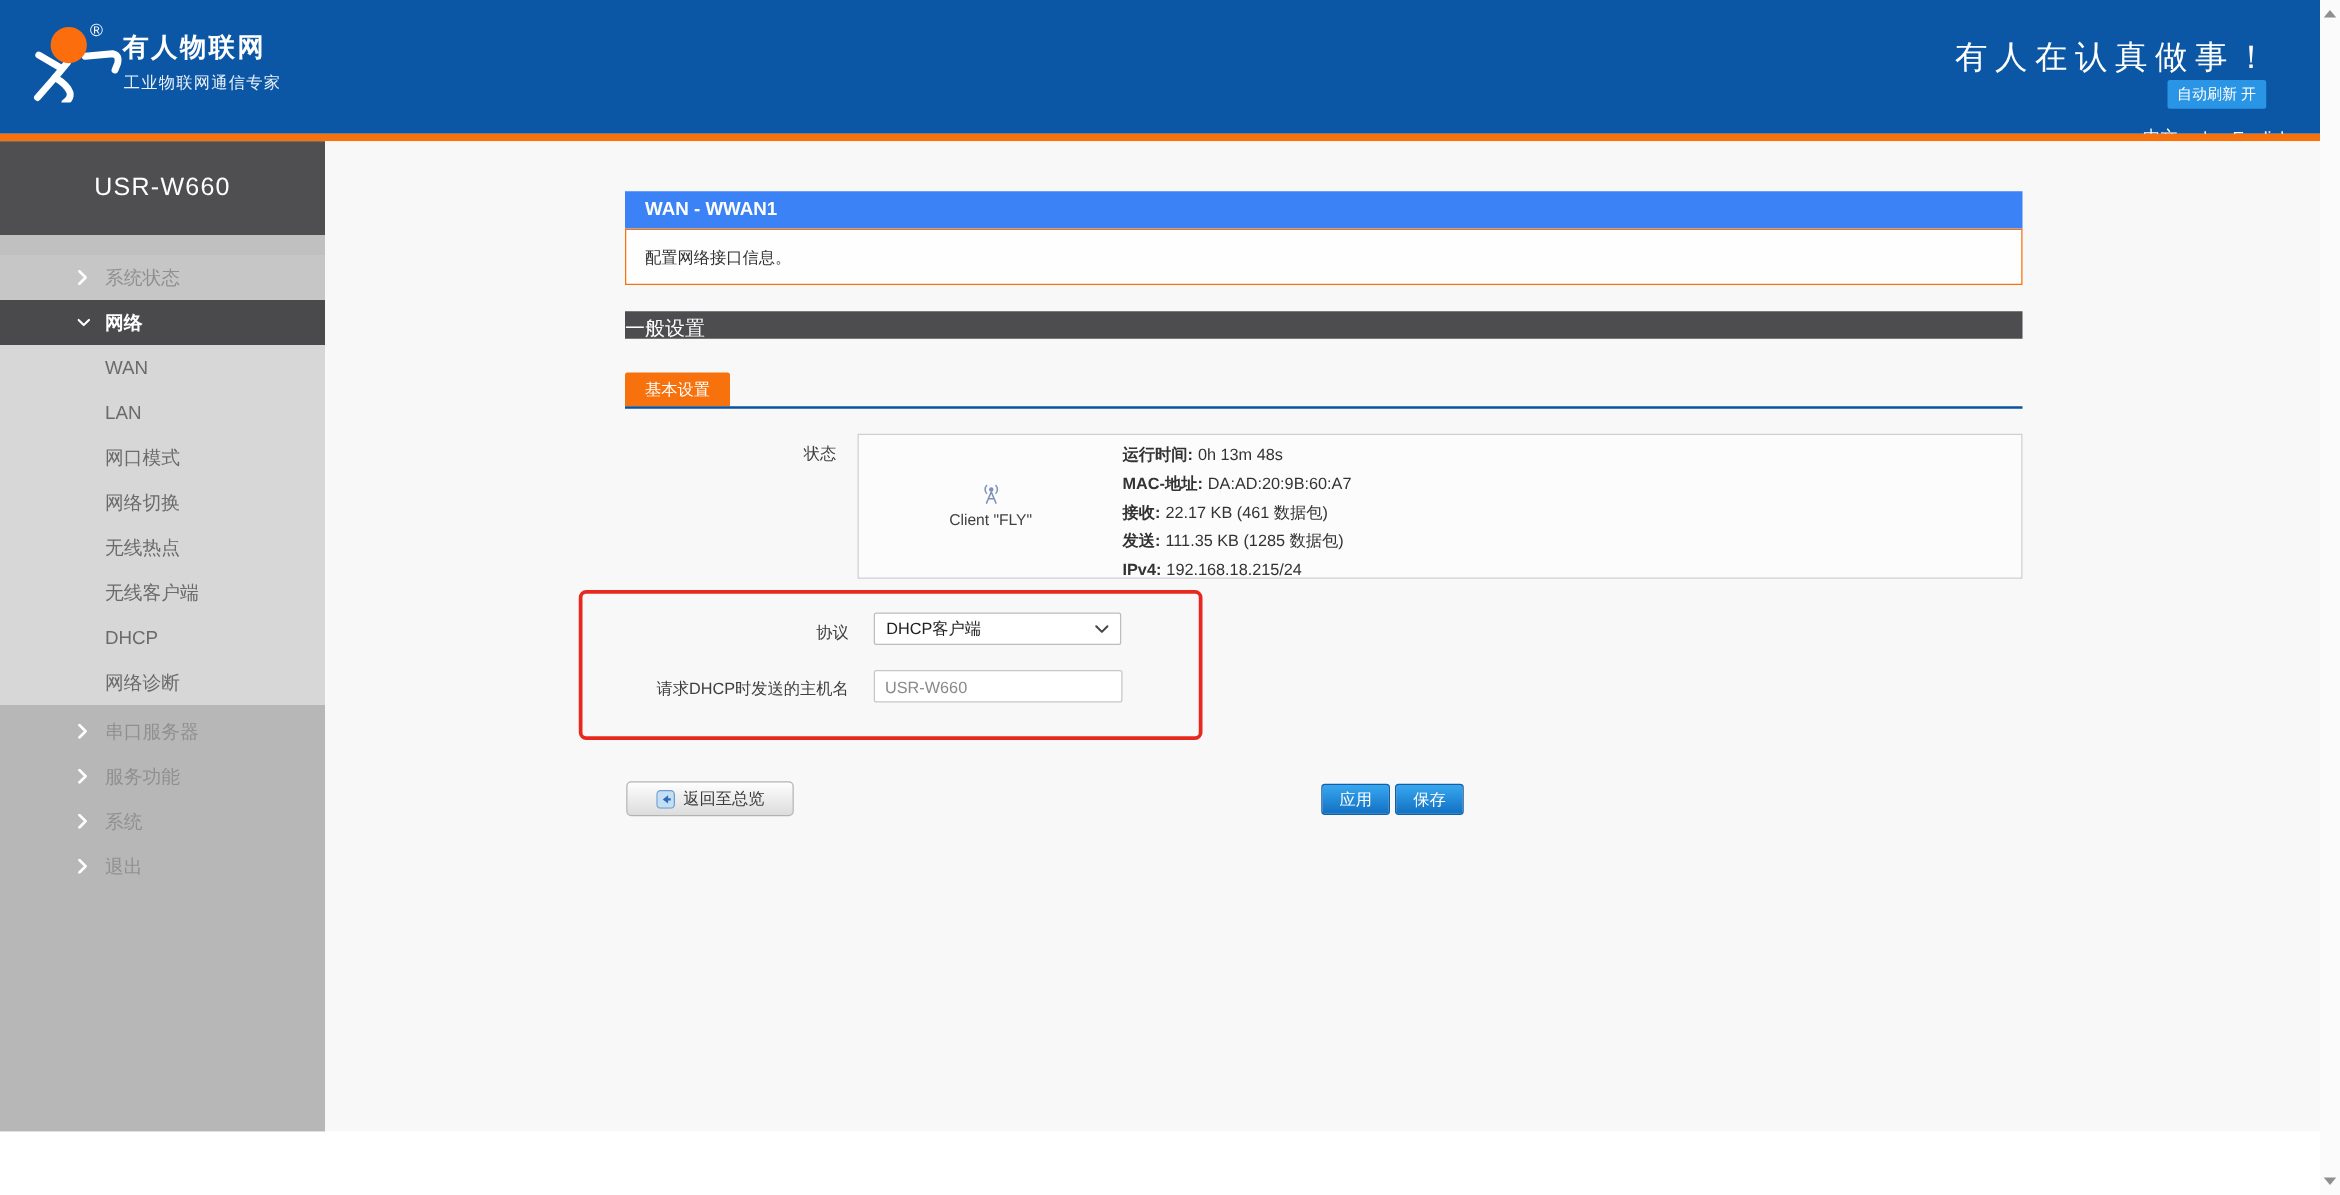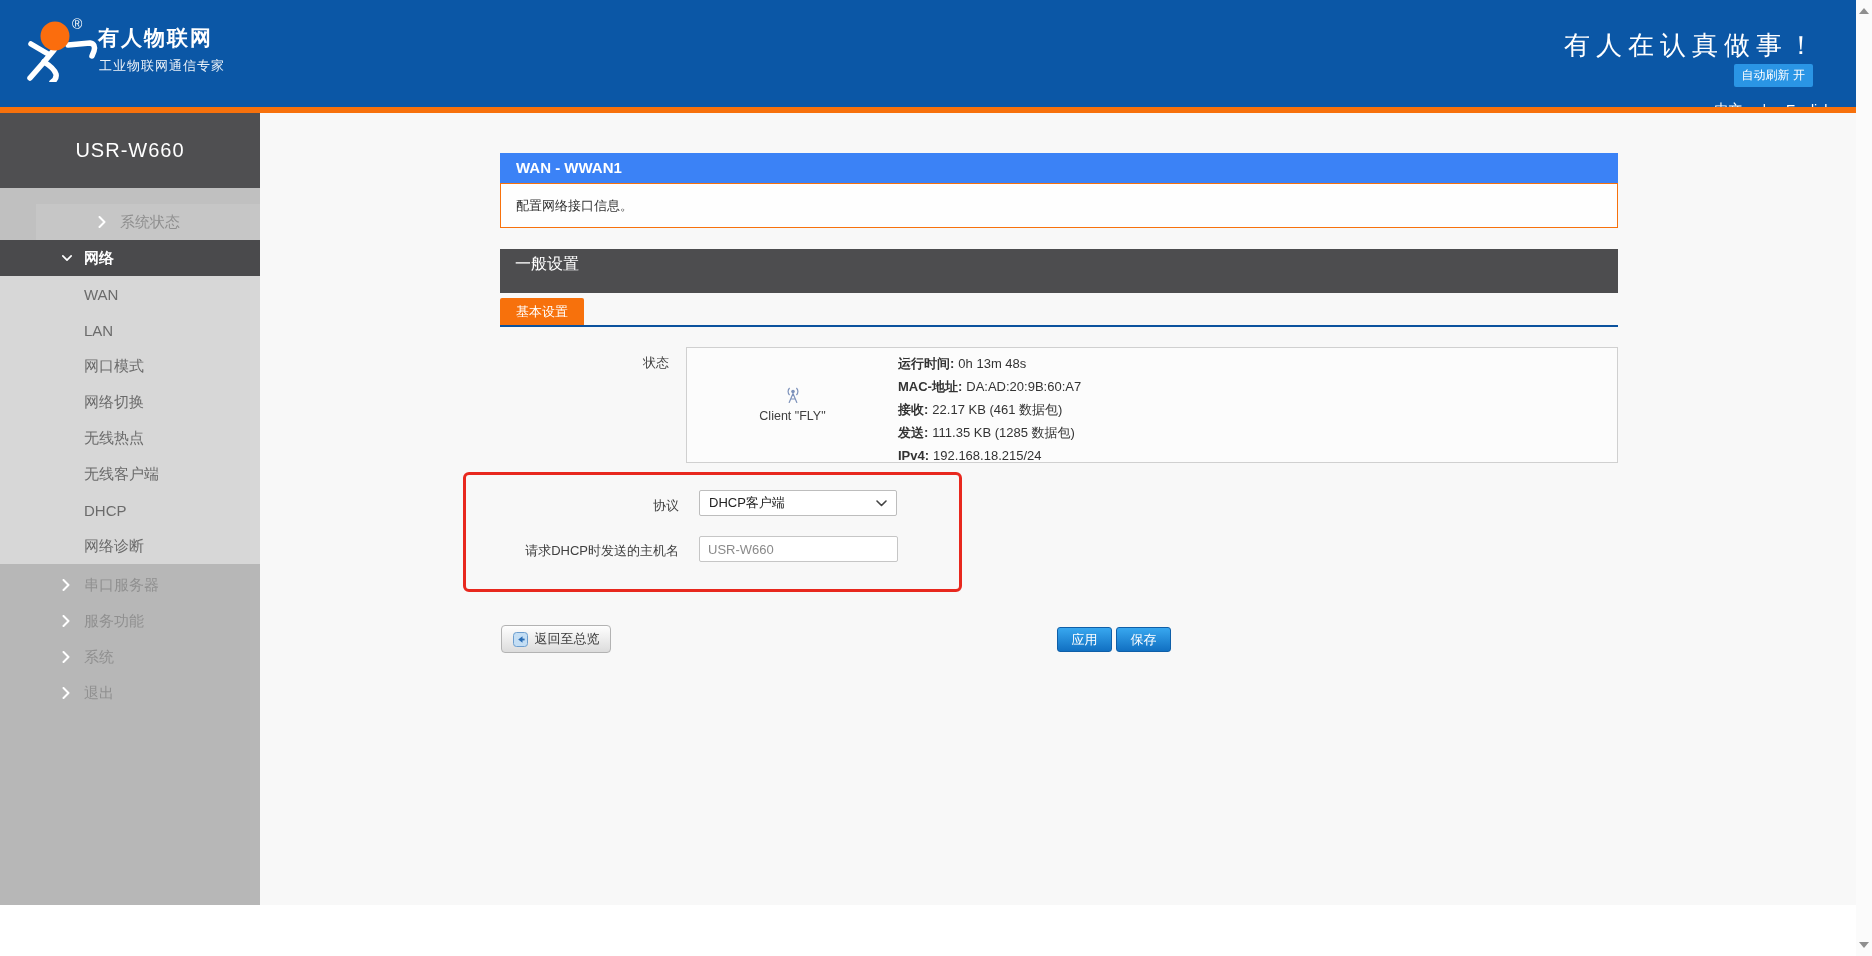--- a/index.html
+++ b/index.html
@@ -22,52 +22,52 @@
   .lang .sep { cursor:default; }
 
   
   .sidebar { position:absolute; left:0; top:113px; width:260px; height:792px; background:#c0c0c0; }
   .side-head { height:75px; background:#4f4f51; color:#fff; font-size:20px; display:flex; align-items:center; justify-content:center; letter-spacing:1px; }
   .side-spacer { height:16px; }
   .mrow { height:36px; display:flex; align-items:center; font-size:15px; cursor:pointer; }
   .mrow .chev { width:10px; margin-left:62px; display:flex; align-items:center; }
   .mrow .lbl { margin-left:12px; }
   .mrow.group { color:#909090; }
-  .mrow.first-group { background:#c6c6c6;margin-left:36px; }
+  .mrow.first-group { background:#c6c6c6; }
   .mrow.active { background:#4a4a4c; color:#fff; font-weight:bold; }
   .subblock { background:#d7d7d7; }
   .mrow.sub { padding-left:84px; color:#6b6b6b; }
   .bottomblock { background:#b7b7b7; height:341px; padding-top:3px; }
 
   
   .content-bg { position:absolute; left:260px; top:113px; width:1596px; height:792px; background:#f8f8f8; }
   .panel { position:absolute; left:500px; top:113px; width:1118px; height:792px; }
   .wan-bar { position:absolute; left:0; top:40px; width:100%; height:30px; background:#3b82f6; color:#fff; font-weight:bold; font-size:15px; line-height:30px; padding-left:16px; }
   .desc-box { position:absolute; left:0; top:70px; width:100%; height:45px; background:#fefefe; border:1px solid #f7710c; font-size:13px; color:#333; line-height:43px; padding-left:15px; }
-  .general-bar { position:absolute; left:0; top:136px; width:100%; height:44px; background:#4d4d4f; color:#fff; font-size:16px; line-height:29px; padding-left:15px; }
+  .general-bar { position:absolute; left:0; top:136px; width:100%; height:22px; background:#4d4d4f; color:#fff; font-size:16px; line-height:29px; }
   .tab { position:absolute; left:0; top:185px; width:84px; height:27px; background:#f7710c; color:#fff; font-size:13px; text-align:center; line-height:27px; border-radius:2px 2px 0 0; cursor:pointer; }
   .tab-underline { position:absolute; left:0; top:212px; width:100%; height:2px; background:#0b529e; }
 
   .field-label { position:absolute; left:0; width:187px; text-align:right; font-size:13px; color:#404040; white-space:nowrap; }
   .status-label { top:241px; padding-right:18px; }
   .status-box { position:absolute; left:186px; top:234px; width:932px; height:116px; background:#fcfcfc; border:1px solid #d0d0d0; display:flex; }
   .status-left { width:211px; display:flex; flex-direction:column; align-items:center; justify-content:center; gap:5px; }
   .client-caption { font-size:12.5px; color:#404040; }
   .status-right { flex:1; padding-top:4px; font-size:13px; color:#333; line-height:23px; }
   .status-line .sl-label { font-weight:bold; }
   .status-line .sl-value { margin-left:4px; }
 
   .protocol-label { top:384px; padding-right:8px; }
   .fake-select { position:absolute; left:199px; top:377px; width:198px; height:26px; border:1px solid #bdbdbd; background:#fff; border-radius:2px; display:flex; align-items:center; justify-content:space-between; font-size:13px; color:#222; padding:0 9px; cursor:pointer; }
   .hostname-label { top:429px; padding-right:8px; }
   .text-input { position:absolute; left:199px; top:423px; width:199px; height:26px; border:1px solid #c6c6c6; background:#fff; font-size:13px; color:#8a8a8a; padding:0 8px; border-radius:2px; font-family:inherit; outline:none; }
 
   .annotation { position:absolute; left:-37px; top:359px; width:499px; height:120px; border:3px solid #e8281e; border-radius:6px; pointer-events:none; }
 
-  .back-btn { position:absolute; left:1px; top:512px; width:110px; height:28px; border:1px solid #b3b3b3; border-radius:4px; background:linear-gradient(#fefefe,#dcdcdc); display:flex; align-items:center; justify-content:center; gap:7px; font-size:13px; color:#3c3c3c; cursor:pointer; }
+  .back-btn { position:absolute; left:1px; top:512px; width:134px; height:28px; border:1px solid #b3b3b3; border-radius:4px; background:linear-gradient(#fefefe,#dcdcdc); display:flex; align-items:center; justify-content:center; gap:7px; font-size:13px; color:#3c3c3c; cursor:pointer; }
   .actions { position:absolute; left:557px; top:514px; display:flex; gap:4px; }
   .btn-blue { height:25px; min-width:55px; border:1px solid #0f5fa8; border-radius:3px; background:linear-gradient(#38a7ef,#1170c2); color:#fff; font-size:13px; padding:0 13px; cursor:pointer; font-family:inherit; }
 
   
   .footer { position:absolute; left:0; top:905px; width:100%; height:43px; background:#0c57a4; }
   .footer-inner { width:1626px; height:100%; display:flex; align-items:center; justify-content:center; gap:36px; color:#fff; font-weight:bold; font-size:14px; }
 
   
   .scrollbar { position:absolute; right:0; top:0; width:16px; height:956px; background:#fbfbfb; }
   .sb-up { position:absolute; top:8px; left:3px; width:0; height:0; border-left:5px solid transparent; border-right:5px solid transparent; border-bottom:6px solid #8f8f8f; cursor:pointer; }

